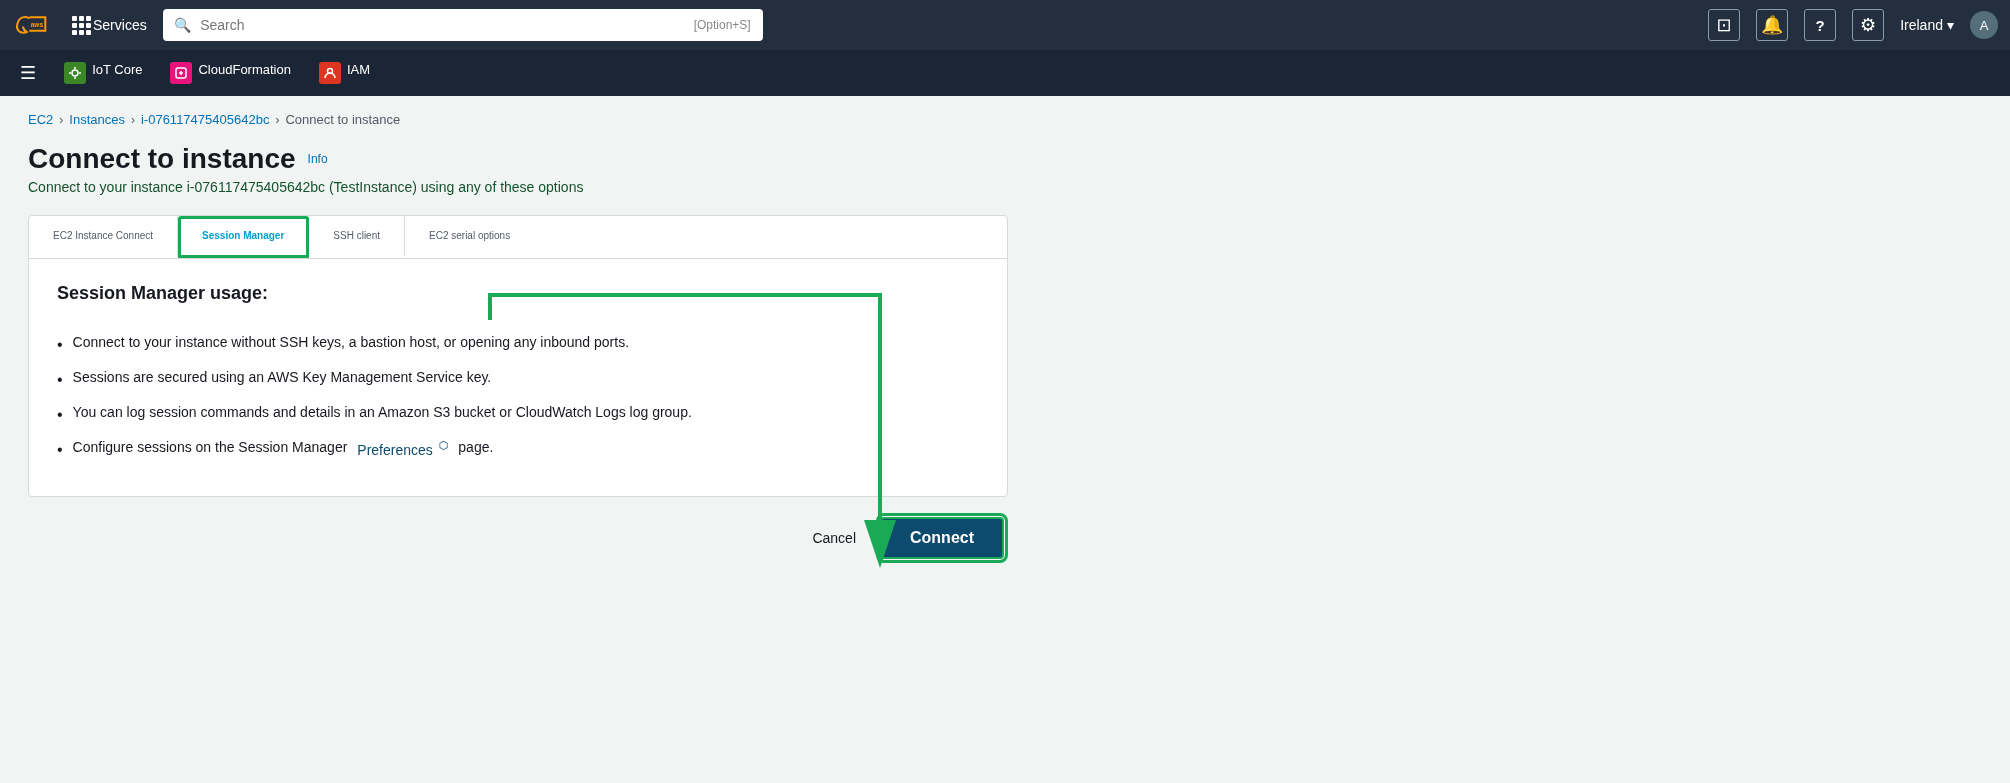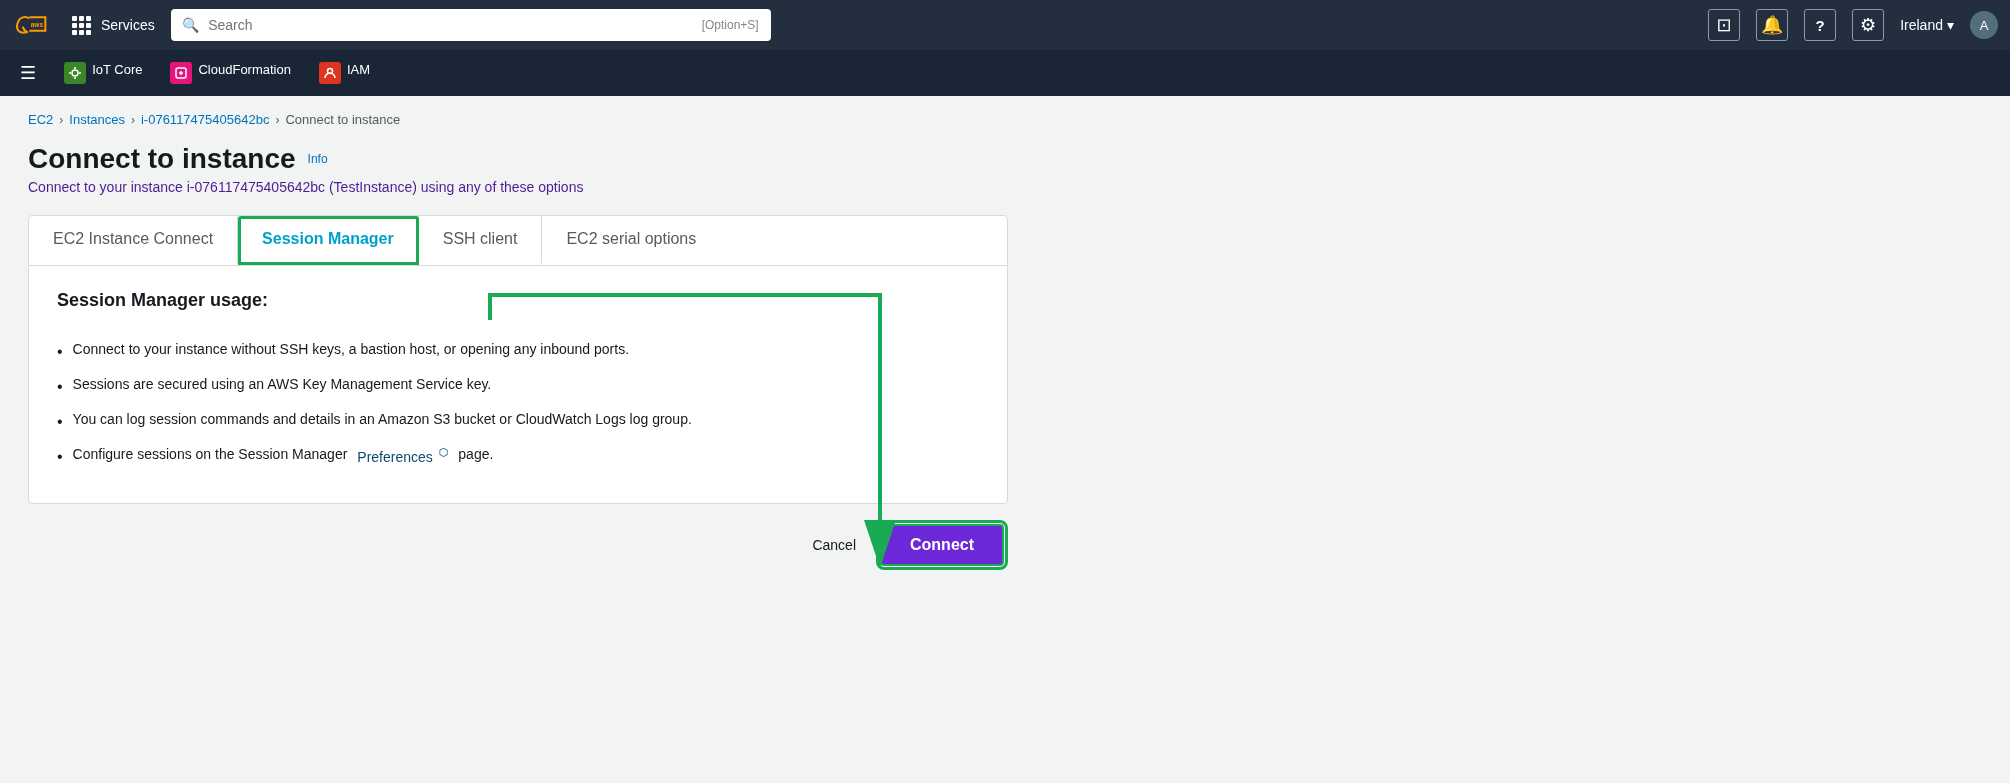--- a/index.html
+++ b/index.html
@@ -11,21 +11,21 @@
       height: 50px;
       display: flex;
       align-items: center;
       padding: 0 12px;
       gap: 8px;
     }
     .nav-services-btn {
       color: #fff;
       display: flex;
       align-items: center;
-      gap: 10px;
+      gap: 2px;
       cursor: pointer;
       font-size: 14px;
       padding: 4px 8px;
     }
     .grid-icon {
       display: grid;
       grid-template-columns: repeat(3,5px);
       grid-template-rows: repeat(3,5px);
       gap: 2px;
     }
@@ -154,38 +154,38 @@
       color: #16191f;
     }
     .info-link {
       color: #0073bb;
       font-size: 12px;
       text-decoration: none;
       cursor: pointer;
     }
     .subtitle {
       font-size: 14px;
-      color: #4c1d95;
+      color: #14532d;
       margin-bottom: 20px;
     }
 
     
     .tab-panel {
       background: #fff;
       border: 1px solid #d5dbdb;
       border-radius: 4px;
       max-width: 980px;
     }
     .tab-bar {
       display: flex;
       border-bottom: 1px solid #d5dbdb;
     }
     .tab {
       padding: 14px 24px;
-      font-size: 16px;
+      font-size: 10px;
       cursor: pointer;
       color: #545b64;
       border-bottom: 3px solid transparent;
       white-space: nowrap;
       border-right: 1px solid #d5dbdb;
     }
     .tab:last-child { border-right: none; }
     .tab.active {
       color: #00a1c9;
       font-weight: 600;
@@ -246,21 +246,21 @@
     .cancel-btn {
       background: none;
       border: none;
       color: #16191f;
       font-size: 14px;
       cursor: pointer;
       font-weight: 400;
       padding: 8px 16px;
     }
     .connect-btn {
-      background: #6d28d9;
+      background: #0c4a6e;
       border: 2px solid #1aaa55;
       color: #fff;
       font-size: 16px;
       font-weight: 700;
       cursor: pointer;
       padding: 10px 28px;
       border-radius: 4px;
       outline: 3px solid #1aaa55;
       outline-offset: 1px;
     }

